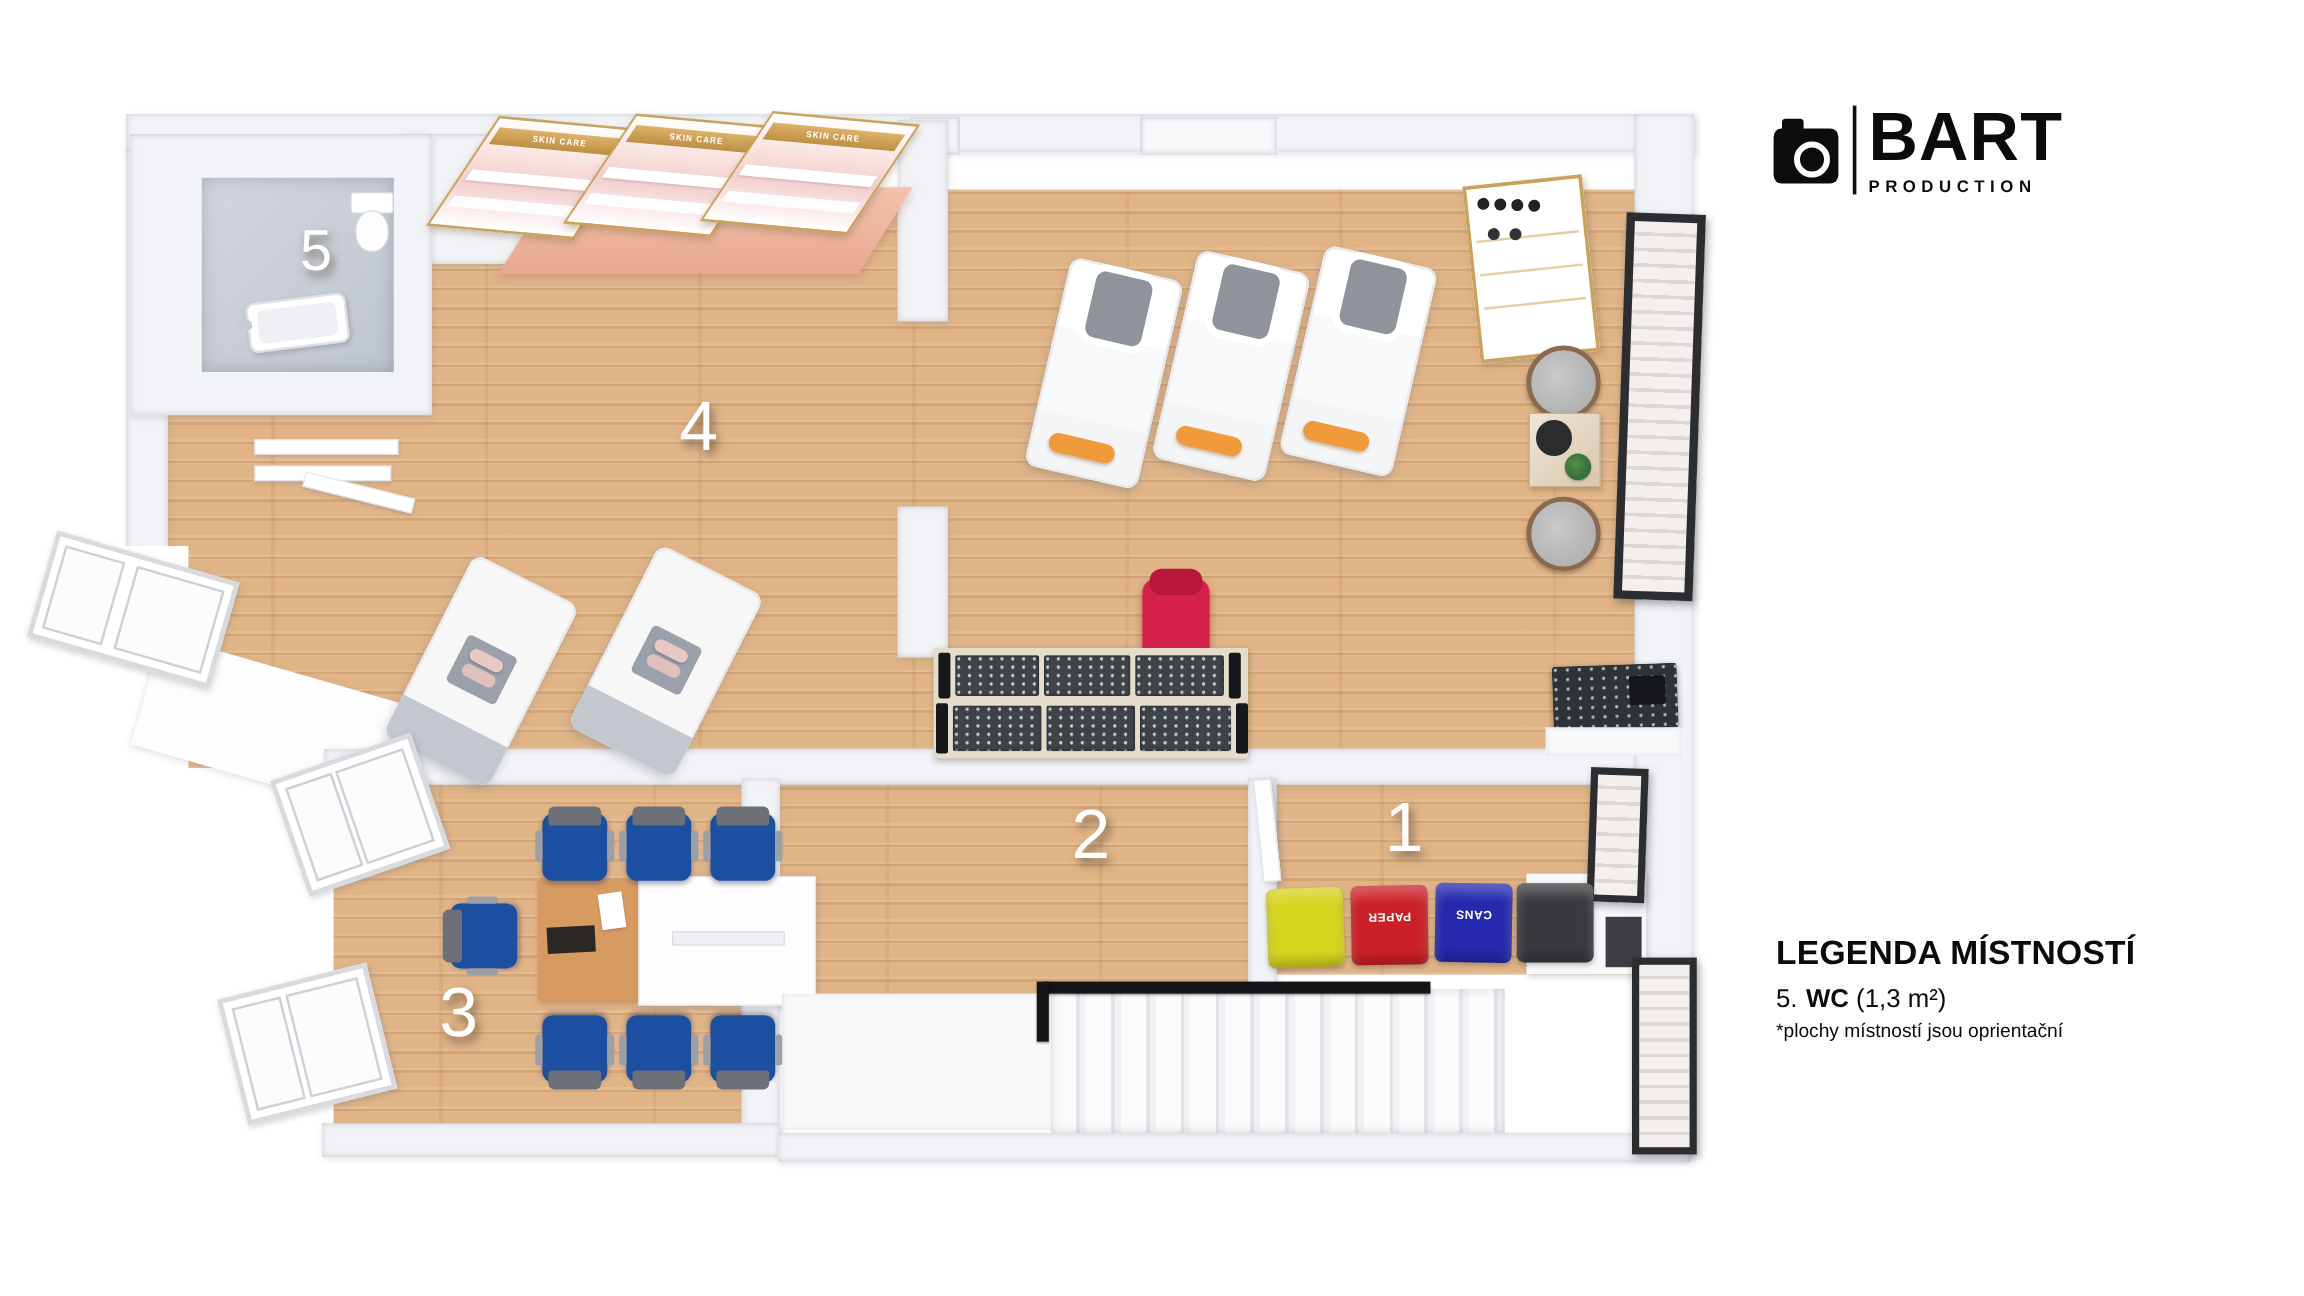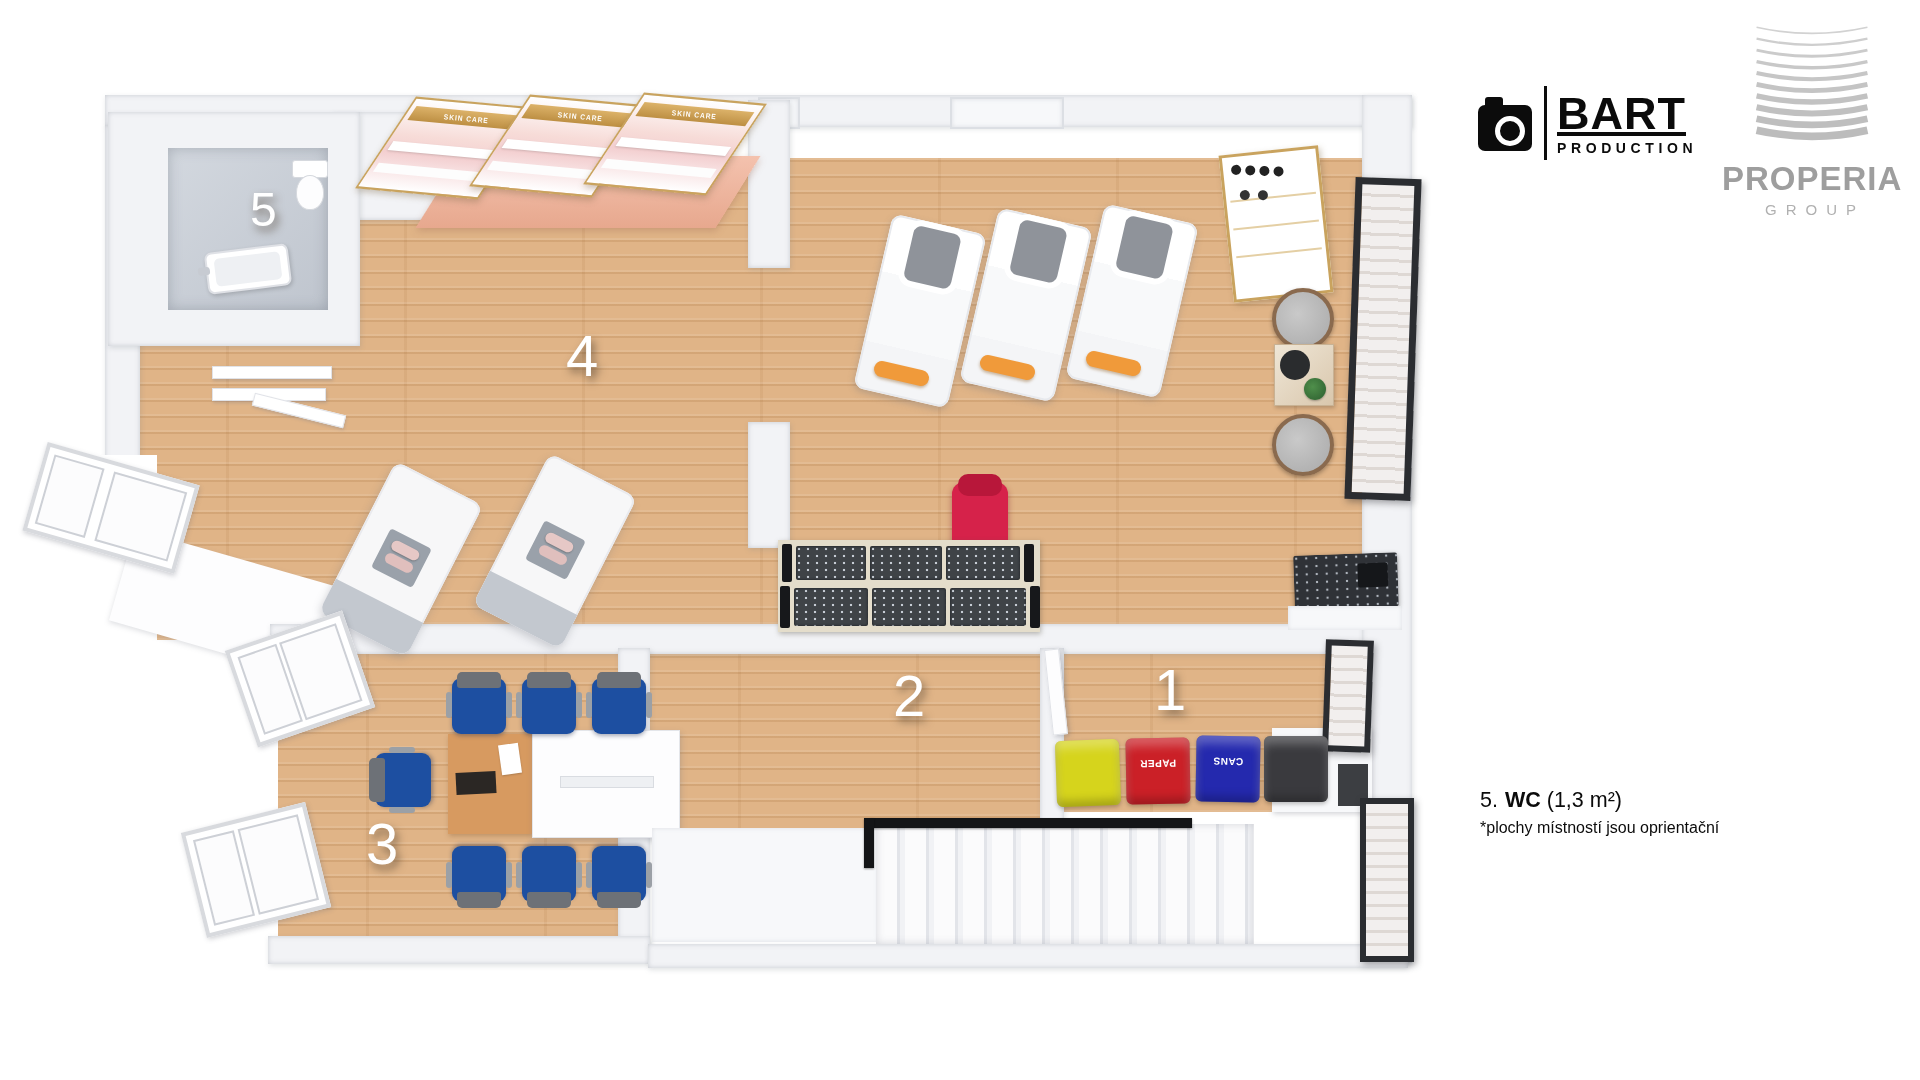--- a/index.html
+++ b/index.html
@@ -91,21 +91,21 @@
   .plant{border-radius:50%;background:radial-gradient(circle at 40% 40%,#4f8f4b,#2c5d2e);box-shadow:0 1px 2px rgba(0,0,0,.3);}
   .djconsole{background:#2f3237;border-radius:3px;background-image:radial-gradient(circle at 3px 3px,#aeb4bc 1.2px,rgba(0,0,0,0) 1.6px);background-size:10px 8px;box-shadow:0 2px 5px rgba(0,0,0,.4);}
   .djconsole::before{content:"";position:absolute;right:10px;top:10px;width:30px;height:24px;background:#15171a;border-radius:2px;}
 
   
   #bart{left:1478px;top:86px;display:flex;align-items:center;color:#0b0b0b;}
   .cam{width:54px;height:46px;background:#0c0c0c;border-radius:7px;position:relative;margin-top:10px;}
   .cam::before{content:"";position:absolute;right:7px;bottom:5px;width:20px;height:20px;border:5px solid #fff;border-radius:50%;background:#0c0c0c;}
   .cam::after{content:"";position:absolute;top:-8px;left:7px;width:18px;height:9px;background:#0c0c0c;border-radius:3px 3px 0 0;}
   .bart-div{width:3px;height:74px;background:#0c0c0c;margin:0 10px 0 12px;}
-  .bart-name{font-size:45px;font-weight:800;line-height:1;letter-spacing:1px;text-decoration:underline;}
+  .bart-name{font-size:57px;font-weight:800;line-height:1;letter-spacing:1px;}
   .bart-sub{font-size:14px;font-weight:700;letter-spacing:4.6px;margin-top:4px;}
   #properia{left:1722px;top:14px;width:180px;text-align:center;}
   .prop-name{font-size:33px;font-weight:800;color:#9e9e9e;letter-spacing:1px;margin-top:2px;}
   .prop-sub{font-size:15px;color:#b0b0b0;letter-spacing:9px;margin-top:3px;margin-left:6px;}
 
   
   #legend{left:1480px;top:778px;width:430px;color:#0b0b0b;}
   .legend-title{font-size:28px;font-weight:800;letter-spacing:.2px;}
   .legend-items{margin-top:8px;font-size:21.5px;line-height:29.5px;}
   .li-num{margin-right:7px;}
@@ -248,37 +248,22 @@
 
   <div class="abs" id="bart">
     <div class="cam"></div>
     <div class="bart-div"></div>
     <div>
       <div class="bart-name">BART</div>
       <div class="bart-sub">PRODUCTION</div>
     </div>
   </div>
 
-  <div class="abs" id="properia">
-    <svg width="132" height="140" viewBox="0 0 150 145">
-      <path d="M12 8 Q75 22 138 8" stroke="#d2d2d2" stroke-width="2" fill="none"></path>
-      <path d="M12 21 Q75 35 138 21" stroke="#cecece" stroke-width="2.6" fill="none"></path>
-      <path d="M12 34 Q75 48 138 34" stroke="#cbcbcb" stroke-width="3.2" fill="none"></path>
-      <path d="M12 47 Q75 61 138 47" stroke="#c8c8c8" stroke-width="3.9" fill="none"></path>
-      <path d="M12 60 Q75 74 138 60" stroke="#c6c6c6" stroke-width="4.6" fill="none"></path>
-      <path d="M12 73 Q75 87 138 73" stroke="#c4c4c4" stroke-width="5.4" fill="none"></path>
-      <path d="M12 86 Q75 100 138 86" stroke="#c2c2c2" stroke-width="6.2" fill="none"></path>
-      <path d="M12 99 Q75 113 138 99" stroke="#c0c0c0" stroke-width="7" fill="none"></path>
-      <path d="M12 112 Q75 126 138 112" stroke="#bebebe" stroke-width="7.8" fill="none"></path>
-      <path d="M12 125 Q75 139 138 125" stroke="#bcbcbc" stroke-width="8.6" fill="none"></path>
-    </svg>
-    <div class="prop-name">PROPERIA</div>
-    <div class="prop-sub">GROUP</div>
-  </div>
 
   <div class="abs" id="legend">
+    <div class="legend-title">LEGENDA MÍSTNOSTÍ</div>
     <div class="legend-items">
       <div class="legend-item"><span class="li-num">5.</span><span class="li-name">WC</span><span class="li-area"> (1,3 m²)</span></div>
     </div>
     <div class="legend-foot">*plochy místností jsou oprientační</div>
   </div>
 
 </div>
 
 </body></html>

